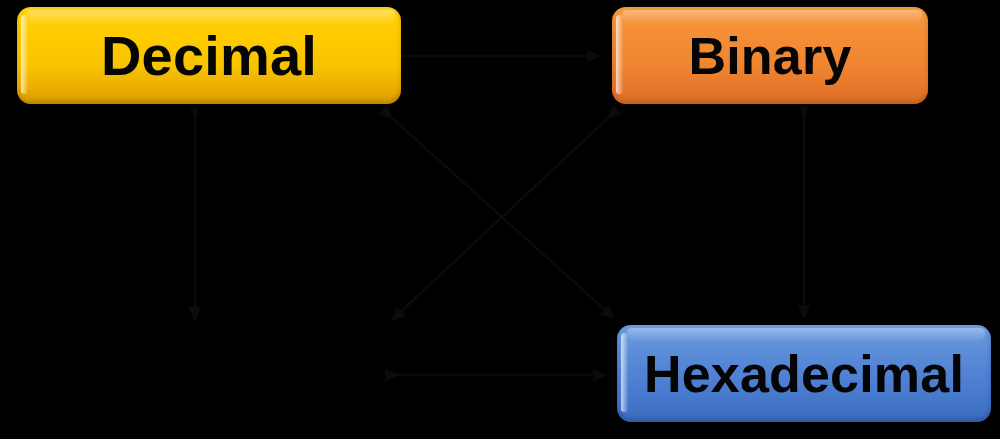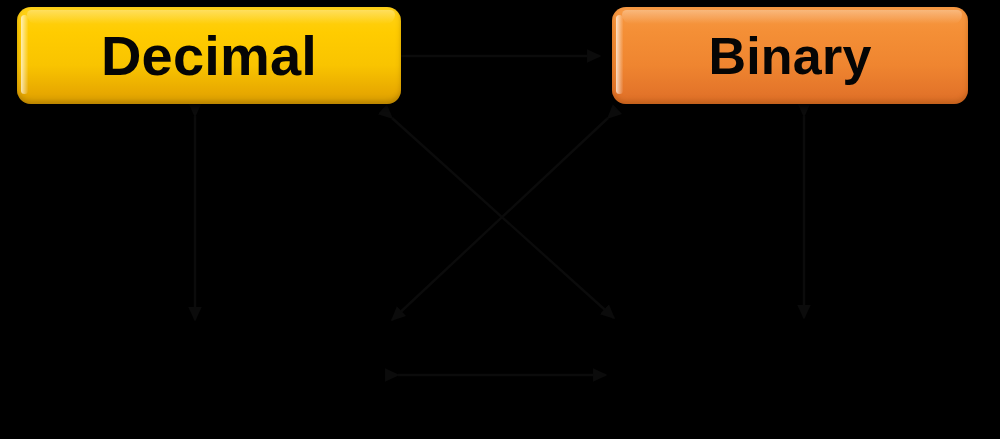--- a/index.html
+++ b/index.html
@@ -73,21 +73,21 @@
     left: 5px;  top: 7px;  width: 384px;  height: 97px;
     background: linear-gradient(to bottom,
         #ffd21a 0%, #ffcc00 26%, #f9c400 60%, #e8a900 88%, #d99e00 100%);
     box-shadow: 0 3px 4px rgba(0,0,0,0.85), inset 0 -3px 5px rgba(140,95,0,0.45);
     margin-left: 12px;
   }
   #node-decimal .label { font-size: 56px; }
 
   
   #node-binary {
-    left: 612px; top: 7px;  width: 356px;  height: 97px;
+    left: 612px; top: 7px;  width: 316px;  height: 97px;
     background: linear-gradient(to bottom,
         #f79a45 0%, #f48f36 26%, #ef8530 60%, #e4752a 88%, #dc6f27 100%);
     box-shadow: 0 3px 4px rgba(0,0,0,0.85), inset 0 -3px 5px rgba(150,70,10,0.40);
   }
   #node-binary .label { font-size: 52px; }
 
   
   #node-octal {
     left: 5px;  top: 330px; width: 382px;  height: 92px;
     background: linear-gradient(to bottom,
@@ -129,14 +129,17 @@
 
   <div class="node" id="node-decimal">
     <span class="label">Decimal</span>
   </div>
 
   <div class="node" id="node-binary">
     <span class="label">Binary</span>
   </div>
 
 
+  <div class="node" id="node-hexadecimal">
+    <span class="label">Hexadecimal</span>
+  </div>
 
 </div>
 
 </body></html>

